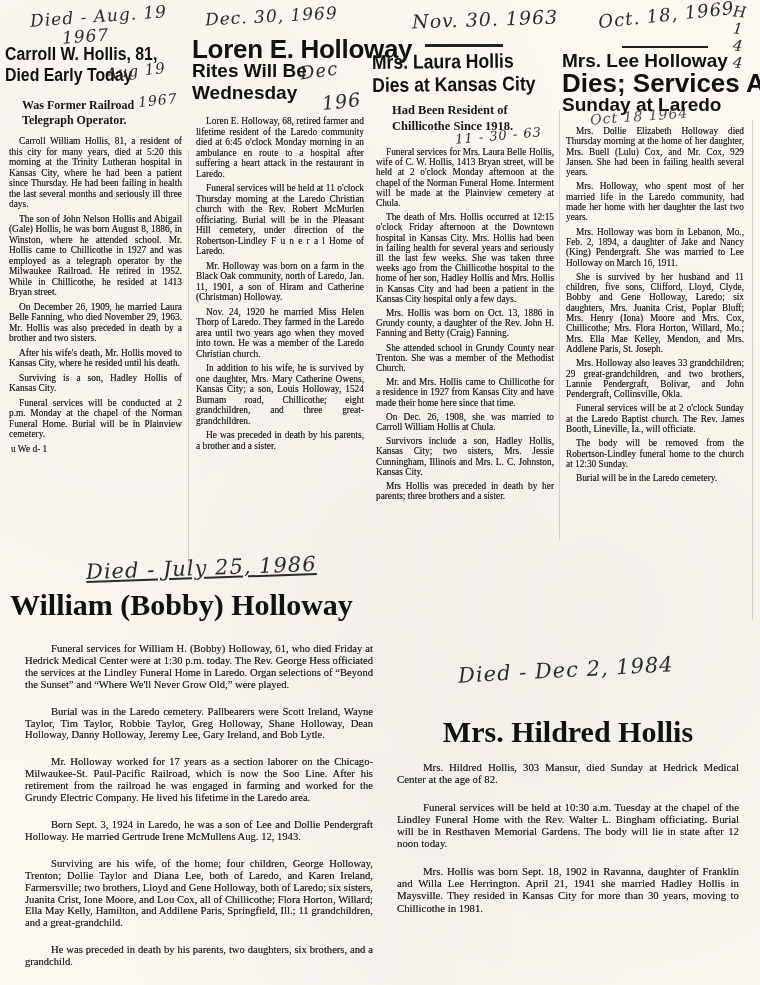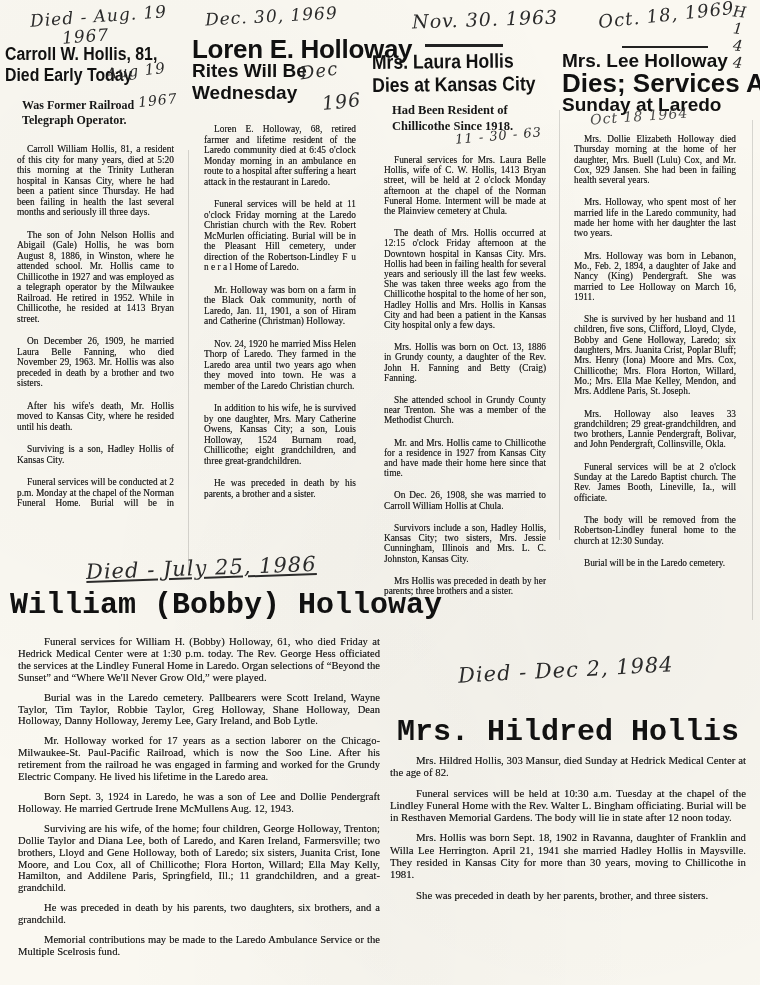--- a/index.html
+++ b/index.html
@@ -23,35 +23,35 @@
     white-space:nowrap;
   }
   .hl-sans {
     font-family:"Liberation Sans", sans-serif;
     font-weight:700;
     color:#111;
     white-space:nowrap;
   }
   .cond { transform:scaleX(.88); transform-origin:0 50%; }
   .hl-serif {
-    font-family:Liberation Mono, monospace;
+    font-family:Liberation Serif, serif;
     font-weight:700;
     color:#111;
     white-space:nowrap;
   }
   .subhead {
     font-family:"Liberation Serif", serif;
     font-weight:700;
     color:#161616;
   }
   .bcol { font-size:9.4px; line-height:10.5px; text-align:justify; color:#222;
           text-shadow:0 0 .4px rgba(0,0,0,.55); }
-  .bcol p { margin:12px; text-indent:10px; }
+  .bcol p { margin:4px; text-indent:10px; }
   .bwide { text-align:justify; color:#222; text-shadow:0 0 .4px rgba(0,0,0,.55); }
-  .bwide p { margin:8px; text-indent:26px; }
+  .bwide p { margin:15px; text-indent:26px; }
   .rule { position:absolute; background:#222; }
   .sep  { position:absolute; background:rgba(0,0,0,.14); width:1px; }
 </style>
 </head>
 <body>
 
 <div class="page">
 
   <div class="sep" style="left:188px;top:150px;height:420px"></div>
   <div class="sep" style="left:559px;top:110px;height:430px"></div>
@@ -87,21 +87,21 @@
   <div class="abs" style="left:192px;top:38px;width:178px">
     <div class="hl-sans" style="font-size:26px;line-height:22px;letter-spacing:-.3px">Loren E. Holloway</div>
     <div class="hl-sans" style="font-size:19px;line-height:22px">Rites Will Be</div>
     <div class="hl-sans" style="font-size:19px;line-height:22px">Wednesday</div>
   </div>
   <div class="hw" style="left:300px;top:60px;font-size:18px;transform:rotate(-8deg)">Dec</div>
   <div class="hw" style="left:322px;top:90px;font-size:19px;transform:rotate(-6deg)">196</div>
 
   <div class="abs bcol" style="left:192px;top:112px;width:176px;height:478px;overflow:hidden">
     <p>Loren E. Holloway, 68, retired farmer and lifetime resident of the Laredo community died at 6:45 o'clock Monday morning in an ambulance en route to a hospital after suffering a heart attack in the restaurant in Laredo.</p>
-    <p>Funeral services will be held at 11 o'clock Friday morning at the Laredo Christian church with the Rev. Robert McMurlen officiating. Burial will be in the Pleasant Hill cemetery, under direction of the Robertson-Lindley F u n e r a l Home of Laredo.</p>
+    <p>Funeral services will be held at 11 o'clock Thursday morning at the Laredo Christian church with the Rev. Robert McMurlen officiating. Burial will be in the Pleasant Hill cemetery, under direction of the Robertson-Lindley F u n e r a l Home of Laredo.</p>
     <p>Mr. Holloway was born on a farm in the Black Oak community, north of Laredo, Jan. 11, 1901, a son of Hiram and Catherine (Christman) Holloway.</p>
     <p>Nov. 24, 1920 he married Miss Helen Thorp of Laredo. They farmed in the Laredo area until two years ago when they moved into town. He was a member of the Laredo Christian church.</p>
     <p>In addition to his wife, he is survived by one daughter, Mrs. Mary Catherine Owens, Kansas City; a son, Louis Holloway, 1524 Burnam road, Chillicothe; eight grandchildren, and three great-grandchildren.</p>
     <p>He was preceded in death by his parents, a brother and a sister.</p>
   </div>
 
   <div class="hw" style="left:412px;top:8px;font-size:19px;transform:rotate(-2deg)">Nov. 30. 1963</div>
   <div class="rule" style="left:425px;top:44px;width:78px;height:3px"></div>
 
   <div class="abs" style="left:372px;top:50px;width:188px;transform:rotate(-.6deg)">
@@ -166,16 +166,15 @@
     <p>Memorial contributions may be made to the Laredo Ambulance Service or the Multiple Scelrosis fund.</p>
   </div>
 
   <div class="hw" style="left:458px;top:658px;font-size:21px;transform:rotate(-3deg)">Died - Dec 2, 1984</div>
   <div class="abs hl-serif" style="left:378px;top:715px;width:380px;text-align:center;font-size:30px;line-height:34px">Mrs. Hildred Hollis</div>
 
   <div class="abs bwide" style="left:382px;top:746px;width:372px;height:230px;overflow:hidden;font-size:10.8px;line-height:12.3px">
     <p>Mrs. Hildred Hollis, 303 Mansur, died Sunday at Hedrick Medical Center at the age of 82.</p>
     <p>Funeral services will be held at 10:30 a.m. Tuesday at the chapel of the Lindley Funeral Home with the Rev. Walter L. Bingham officiating. Burial will be in Resthaven Memorial Gardens. The body will lie in state after 12 noon today.</p>
     <p>Mrs. Hollis was born Sept. 18, 1902 in Ravanna, daughter of Franklin and Willa Lee Herrington. April 21, 1941 she married Hadley Hollis in Maysville. They resided in Kansas City for more than 30 years, moving to Chillicothe in 1981.</p>
-    <p>She was preceded in death by her parents, brother, and three sisters.</p>
   </div>
 
 </div>
 
 </body></html>

